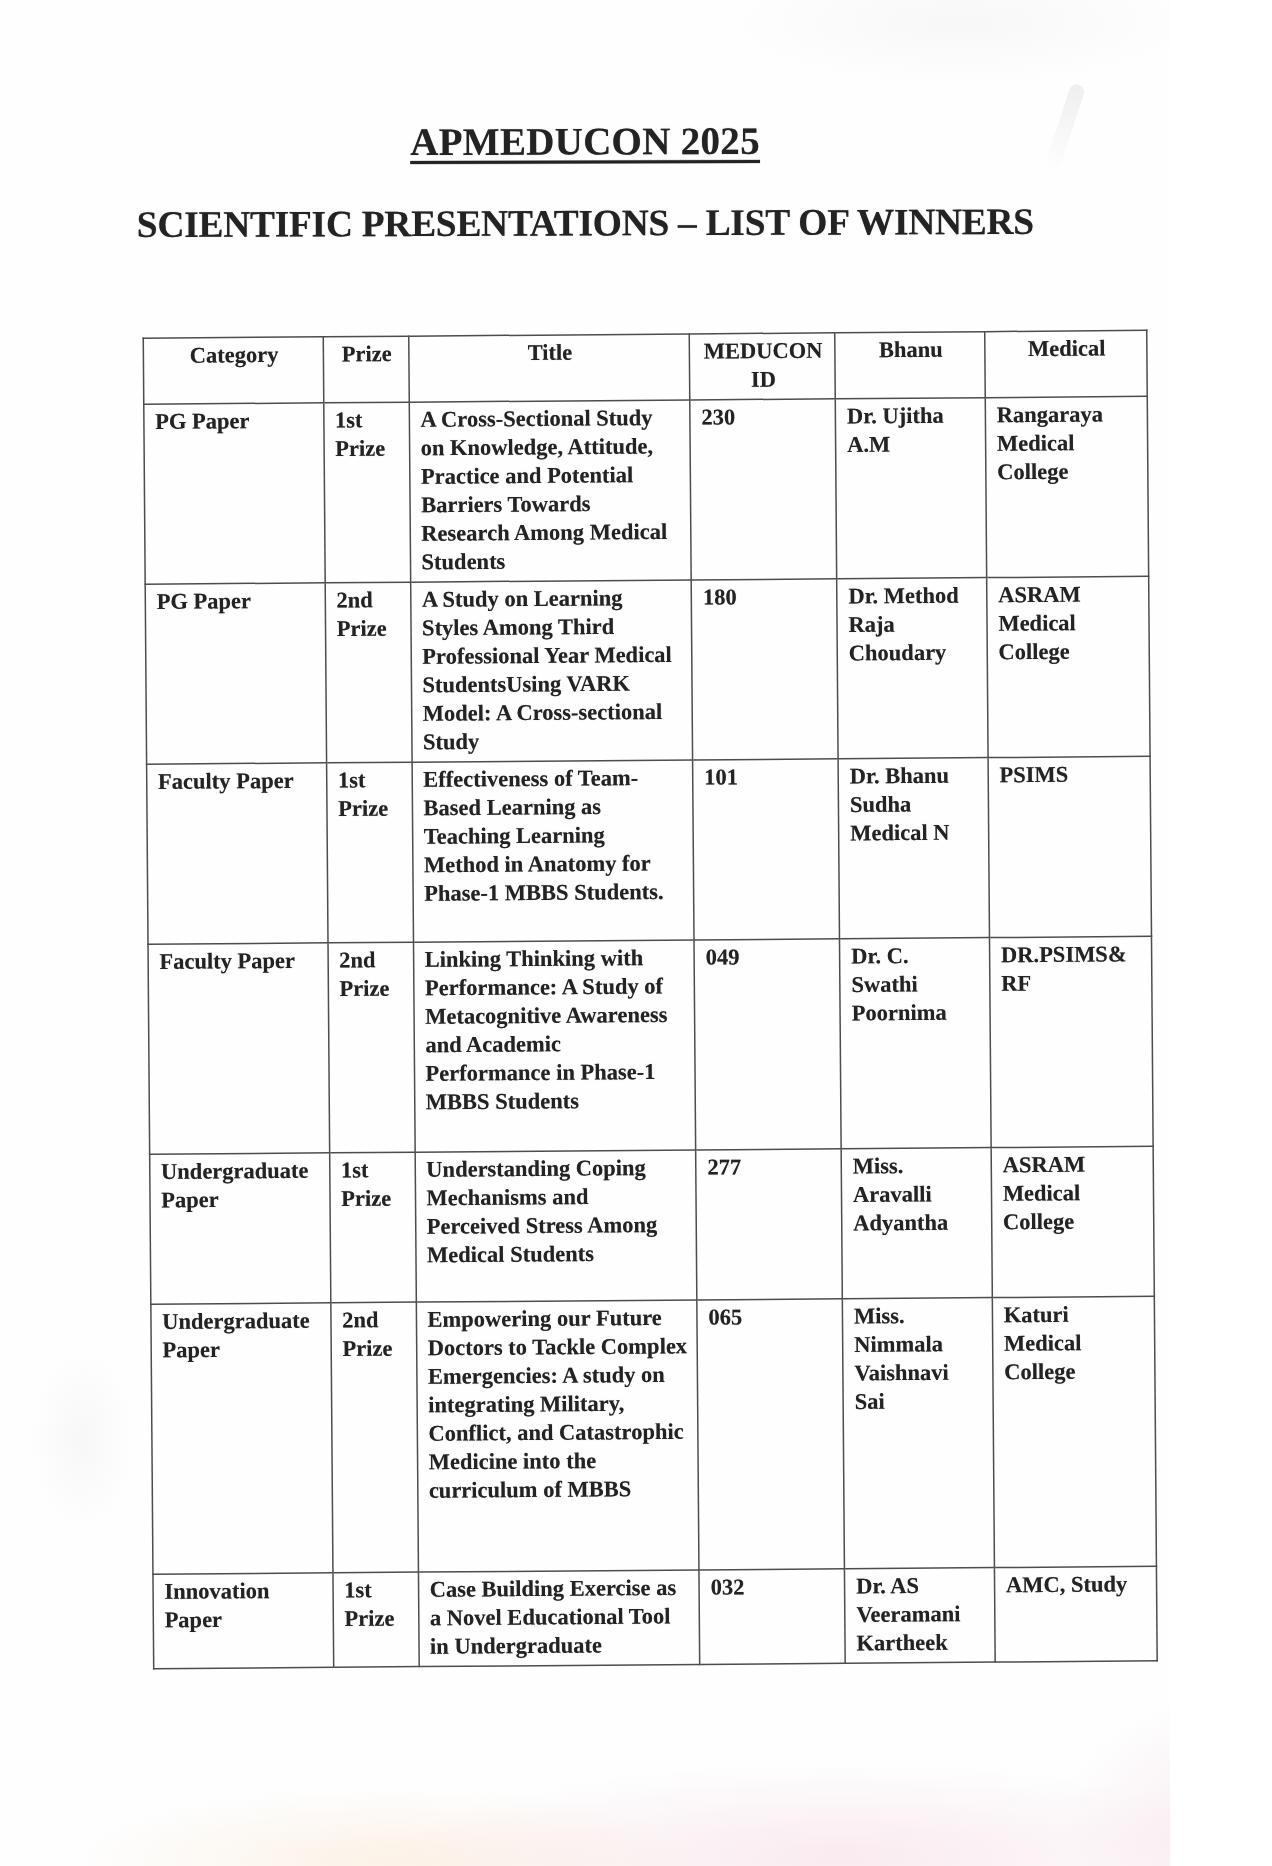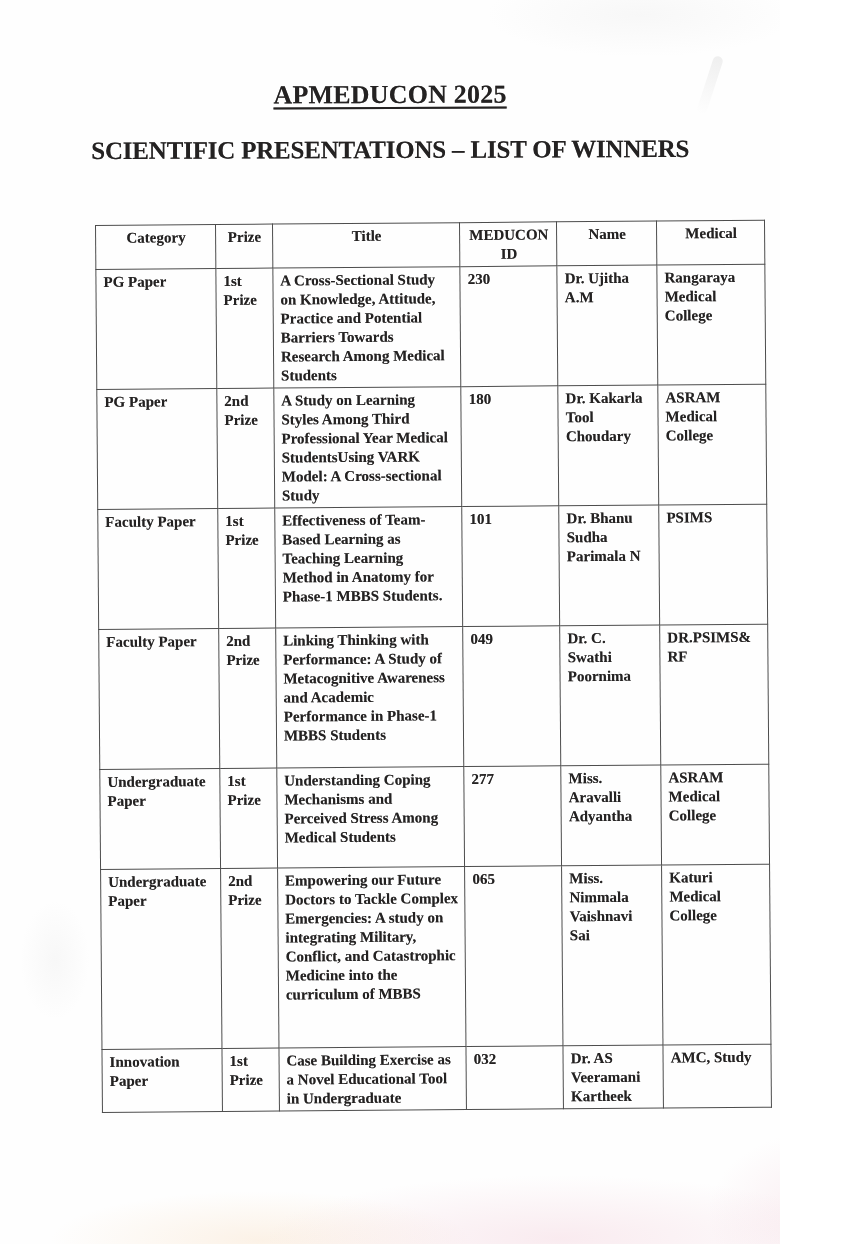--- a/index.html
+++ b/index.html
@@ -99,50 +99,50 @@
     <thead>
       <tr>
   <th>Category</th>
 
   <th>Prize</th>
 
   <th>Title</th>
 
   <th>MEDUCON ID</th>
 
-  <th>Name</th>
+  <th>Bhanu</th>
 
   <th>Medical</th>
 </tr>
     </thead>
     <tbody>
   <tr>
     <td>PG Paper</td>
     <td>1st Prize</td>
     <td>A Cross-Sectional Study on Knowledge, Attitude, Practice and Potential Barriers Towards Research Among Medical Students</td>
     <td>230</td>
     <td>Dr. Ujitha A.M</td>
     <td>Rangaraya Medical College</td>
   </tr>
 
   <tr>
     <td>PG Paper</td>
     <td>2nd Prize</td>
     <td>A Study on Learning Styles Among Third Professional Year Medical StudentsUsing VARK Model: A Cross-sectional Study</td>
     <td>180</td>
-    <td>Dr. Kakarla Tool Choudary</td>
+    <td>Dr. Method Raja Choudary</td>
     <td>ASRAM Medical College</td>
   </tr>
 
   <tr>
     <td>Faculty Paper</td>
     <td>1st Prize</td>
     <td>Effectiveness of Team-Based Learning as Teaching Learning Method in Anatomy for Phase-1 MBBS Students.</td>
     <td>101</td>
-    <td>Dr. Bhanu Sudha Parimala N</td>
+    <td>Dr. Bhanu Sudha Medical N</td>
     <td>PSIMS</td>
   </tr>
 
   <tr>
     <td>Faculty Paper</td>
     <td>2nd Prize</td>
     <td>Linking Thinking with Performance: A Study of Metacognitive Awareness and Academic Performance in Phase-1 MBBS Students</td>
     <td>049</td>
     <td>Dr. C. Swathi Poornima</td>
     <td>DR.PSIMS&amp; RF</td>

